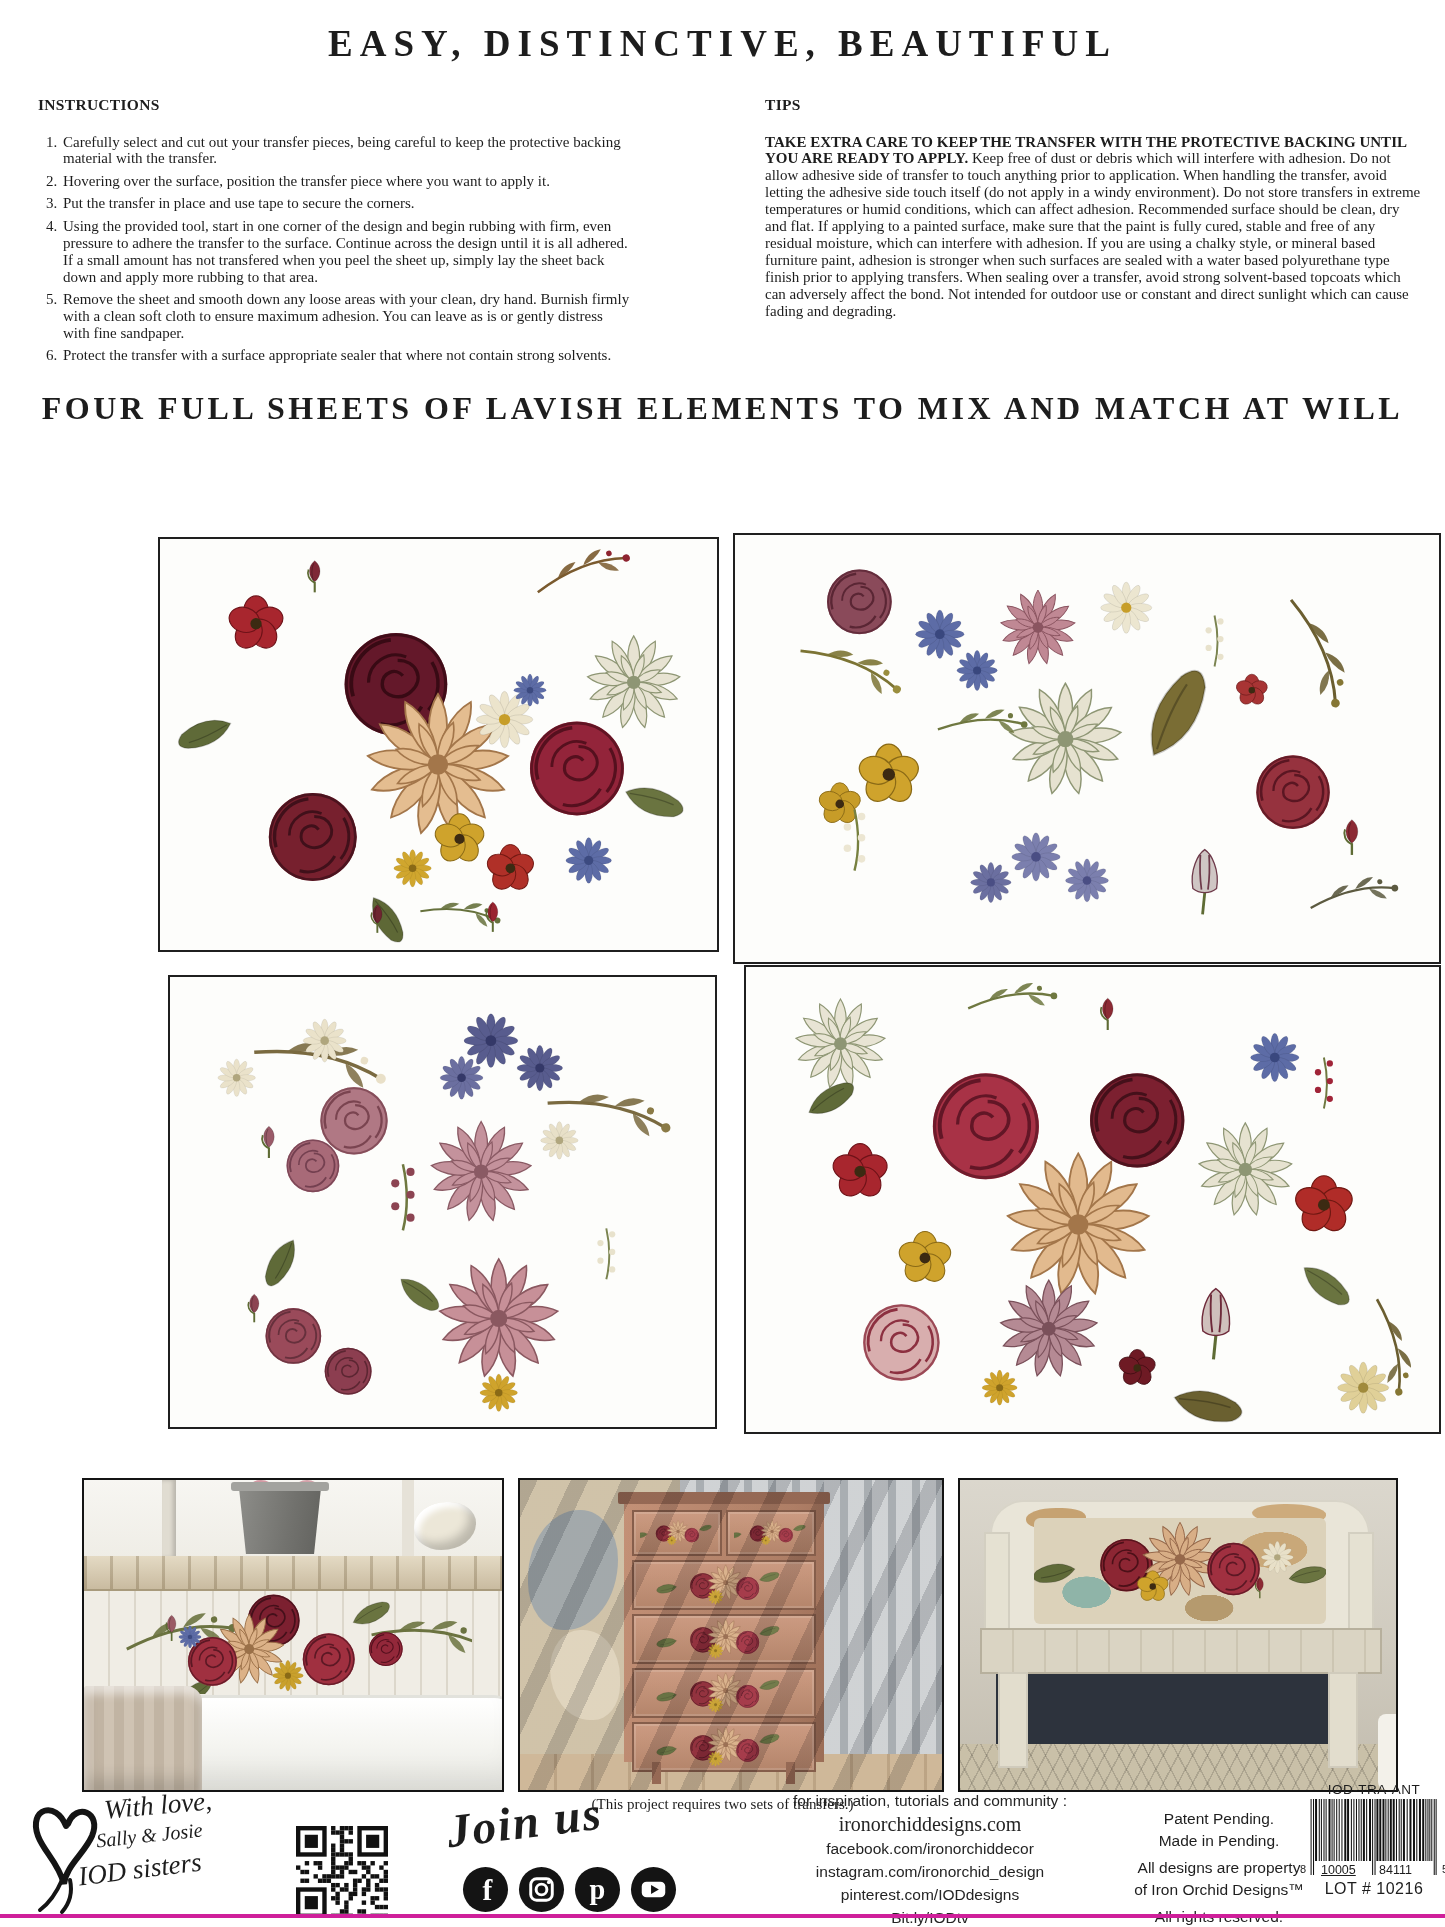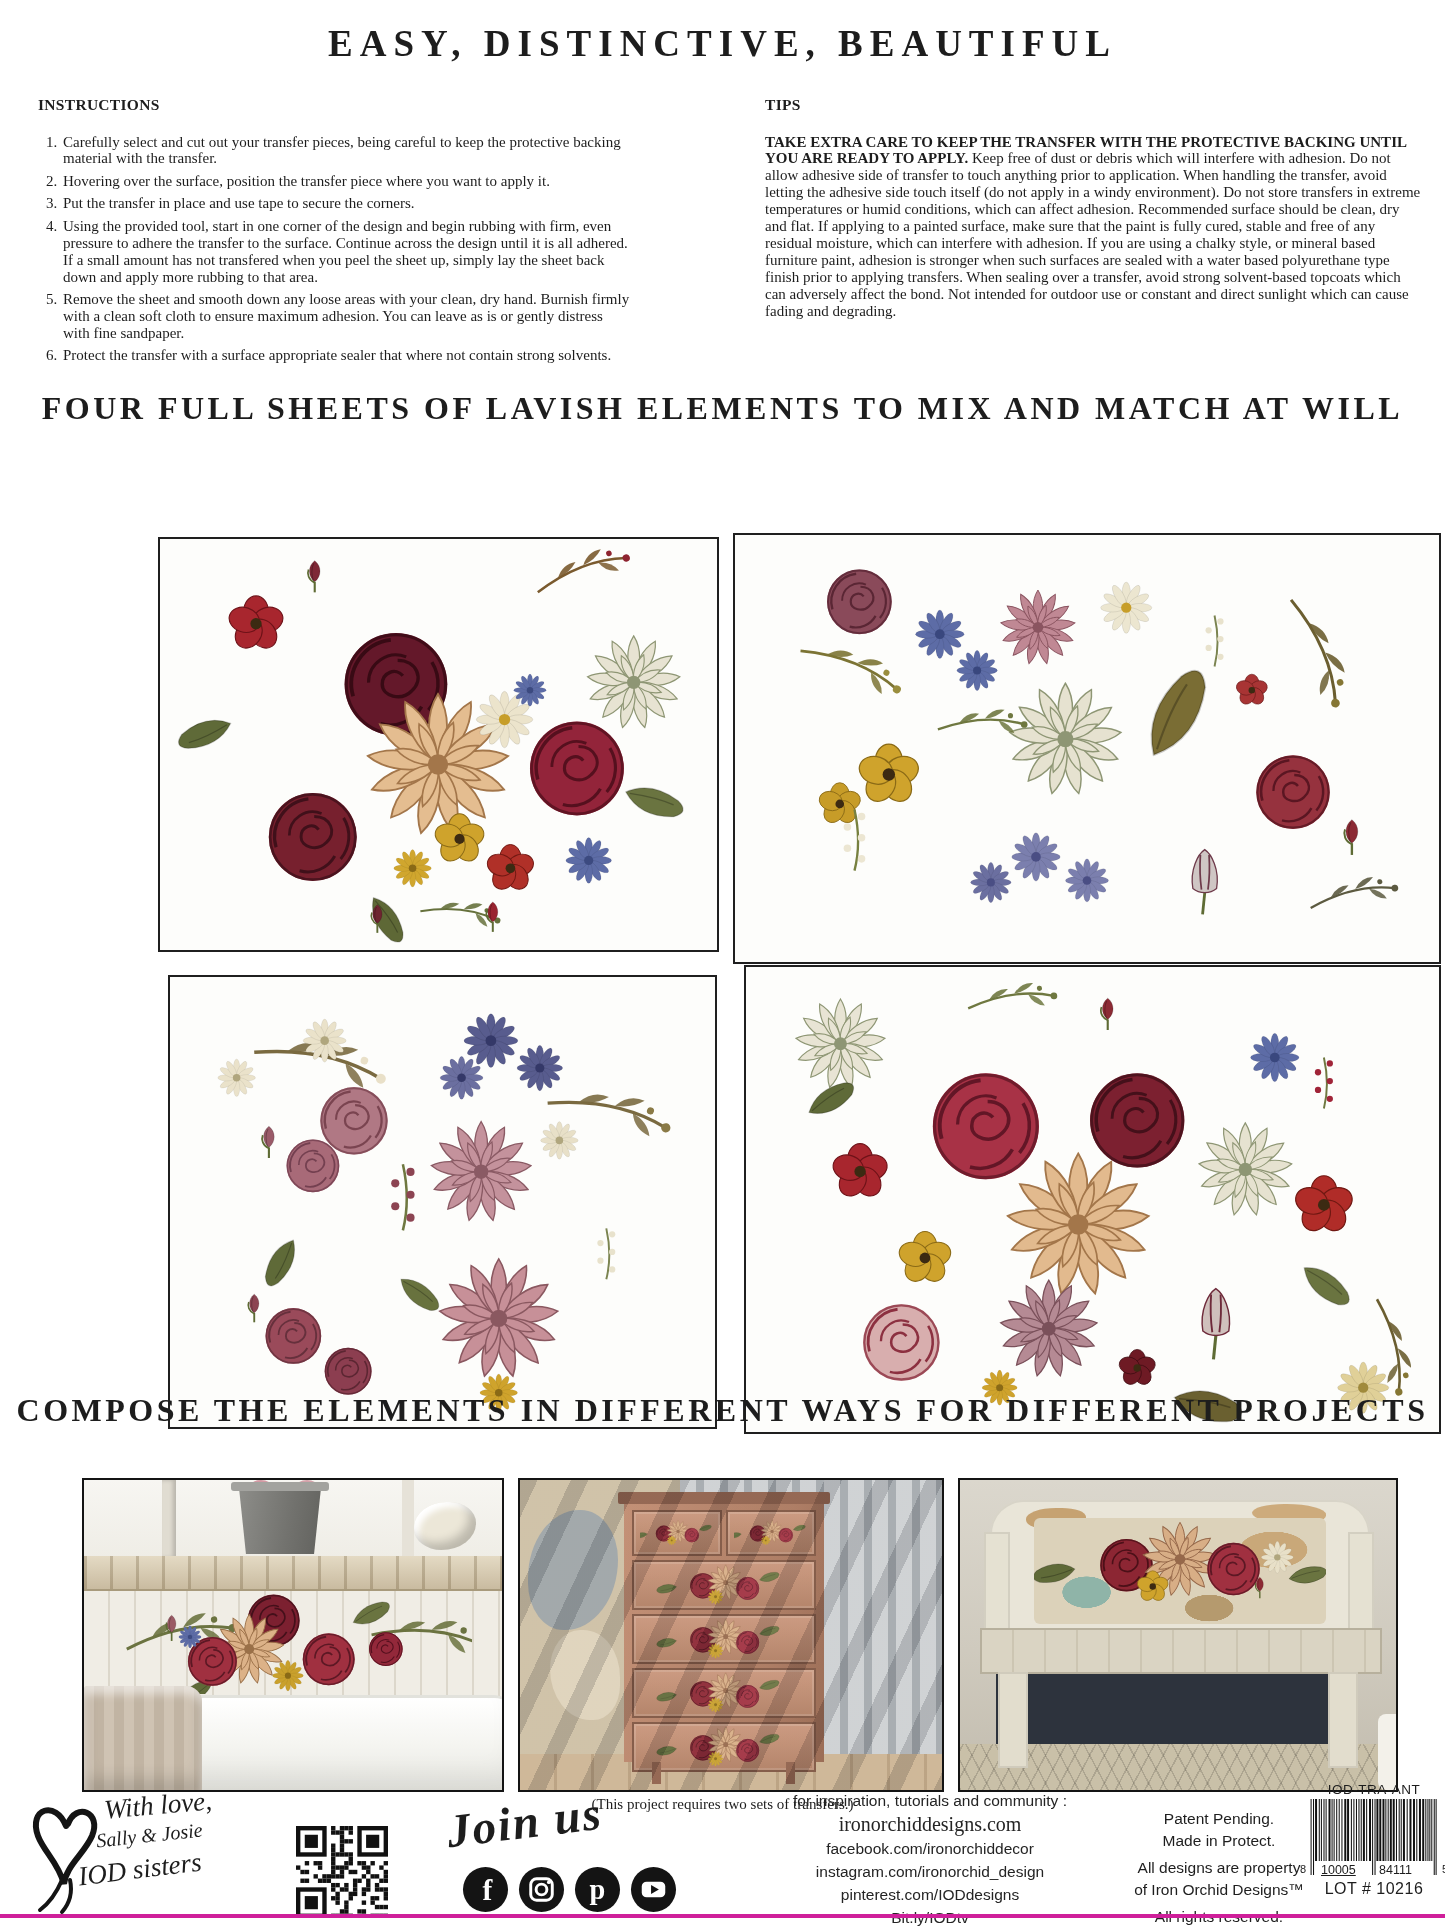--- a/index.html
+++ b/index.html
@@ -1109,21 +1109,20 @@
             <path d="M0 0 C28 -10 58 -14 88 -5" fill="none" stroke="#6b5e30" stroke-width="2.4"></path>
             <path d="M22 -7 Q30 -18 42 -16 Q34 -8 22 -7Z" fill="#6b5e30" opacity=".9"></path>
             <path d="M48 -11 Q56 -22 68 -20 Q60 -12 48 -11Z" fill="#6b5e30" opacity=".9"></path>
             <path d="M62 -9 Q66 2 78 4 Q74 -6 62 -9Z" fill="#6b5e30" opacity=".85"></path>
             <circle cx="88" cy="-5" r="3.4" fill="#857634"></circle>
             <circle cx="74" cy="-14" r="2.6" fill="#857634"></circle>
           </g>
         </svg></div>
     </div>
 
-  <div class="headline" id="hl2">COMPOSE THE ELEMENTS IN DIFFERENT WAYS FOR DIFFERENT PROJECTS</div>
 
   <div class="photo" id="photo1">
     <div class="p1-win"></div>
     <div class="p1-fr1"></div>
     <div class="p1-fr2"></div>
     <div class="p1-roses"></div>
     <div class="p1-bucket"></div>
     <div class="p1-rim"></div>
     <div class="p1-sponge"></div>
     <div class="p1-shelf"></div>
@@ -1954,21 +1953,21 @@
     <div class="intro">for inspiration, tutorials and community :</div>
     <div class="site">ironorchiddesigns.com</div>
     <div class="ln">facebook.com/ironorchiddecor</div>
     <div class="ln">instagram.com/ironorchid_design</div>
     <div class="ln">pinterest.com/IODdesigns</div>
     <div class="ln">Bit.ly/IODtv</div>
   </div>
 
   <div class="legal sans">
     <div>Patent Pending.</div>
-    <div>Made in Protect.</div>
+    <div>Made in Pending.</div>
     <div class="gap">All designs are property</div>
     <div>of Iron Orchid Designs™</div>
     <div class="gap">All rights reserved.</div>
   </div>
 
   <div class="bc sans">
     <div class="bc-sku">IOD-TRA-ANT</div>
     <div class="bc-wrap">
       <div class="bc-bars" style="position:absolute;inset:0;"><svg viewBox="0 0 204.91809853240844 78" width="100%" height="100%" preserveAspectRatio="none">
             <rect x="4" y="0" width="1.6" height="76" fill="#111"></rect>

